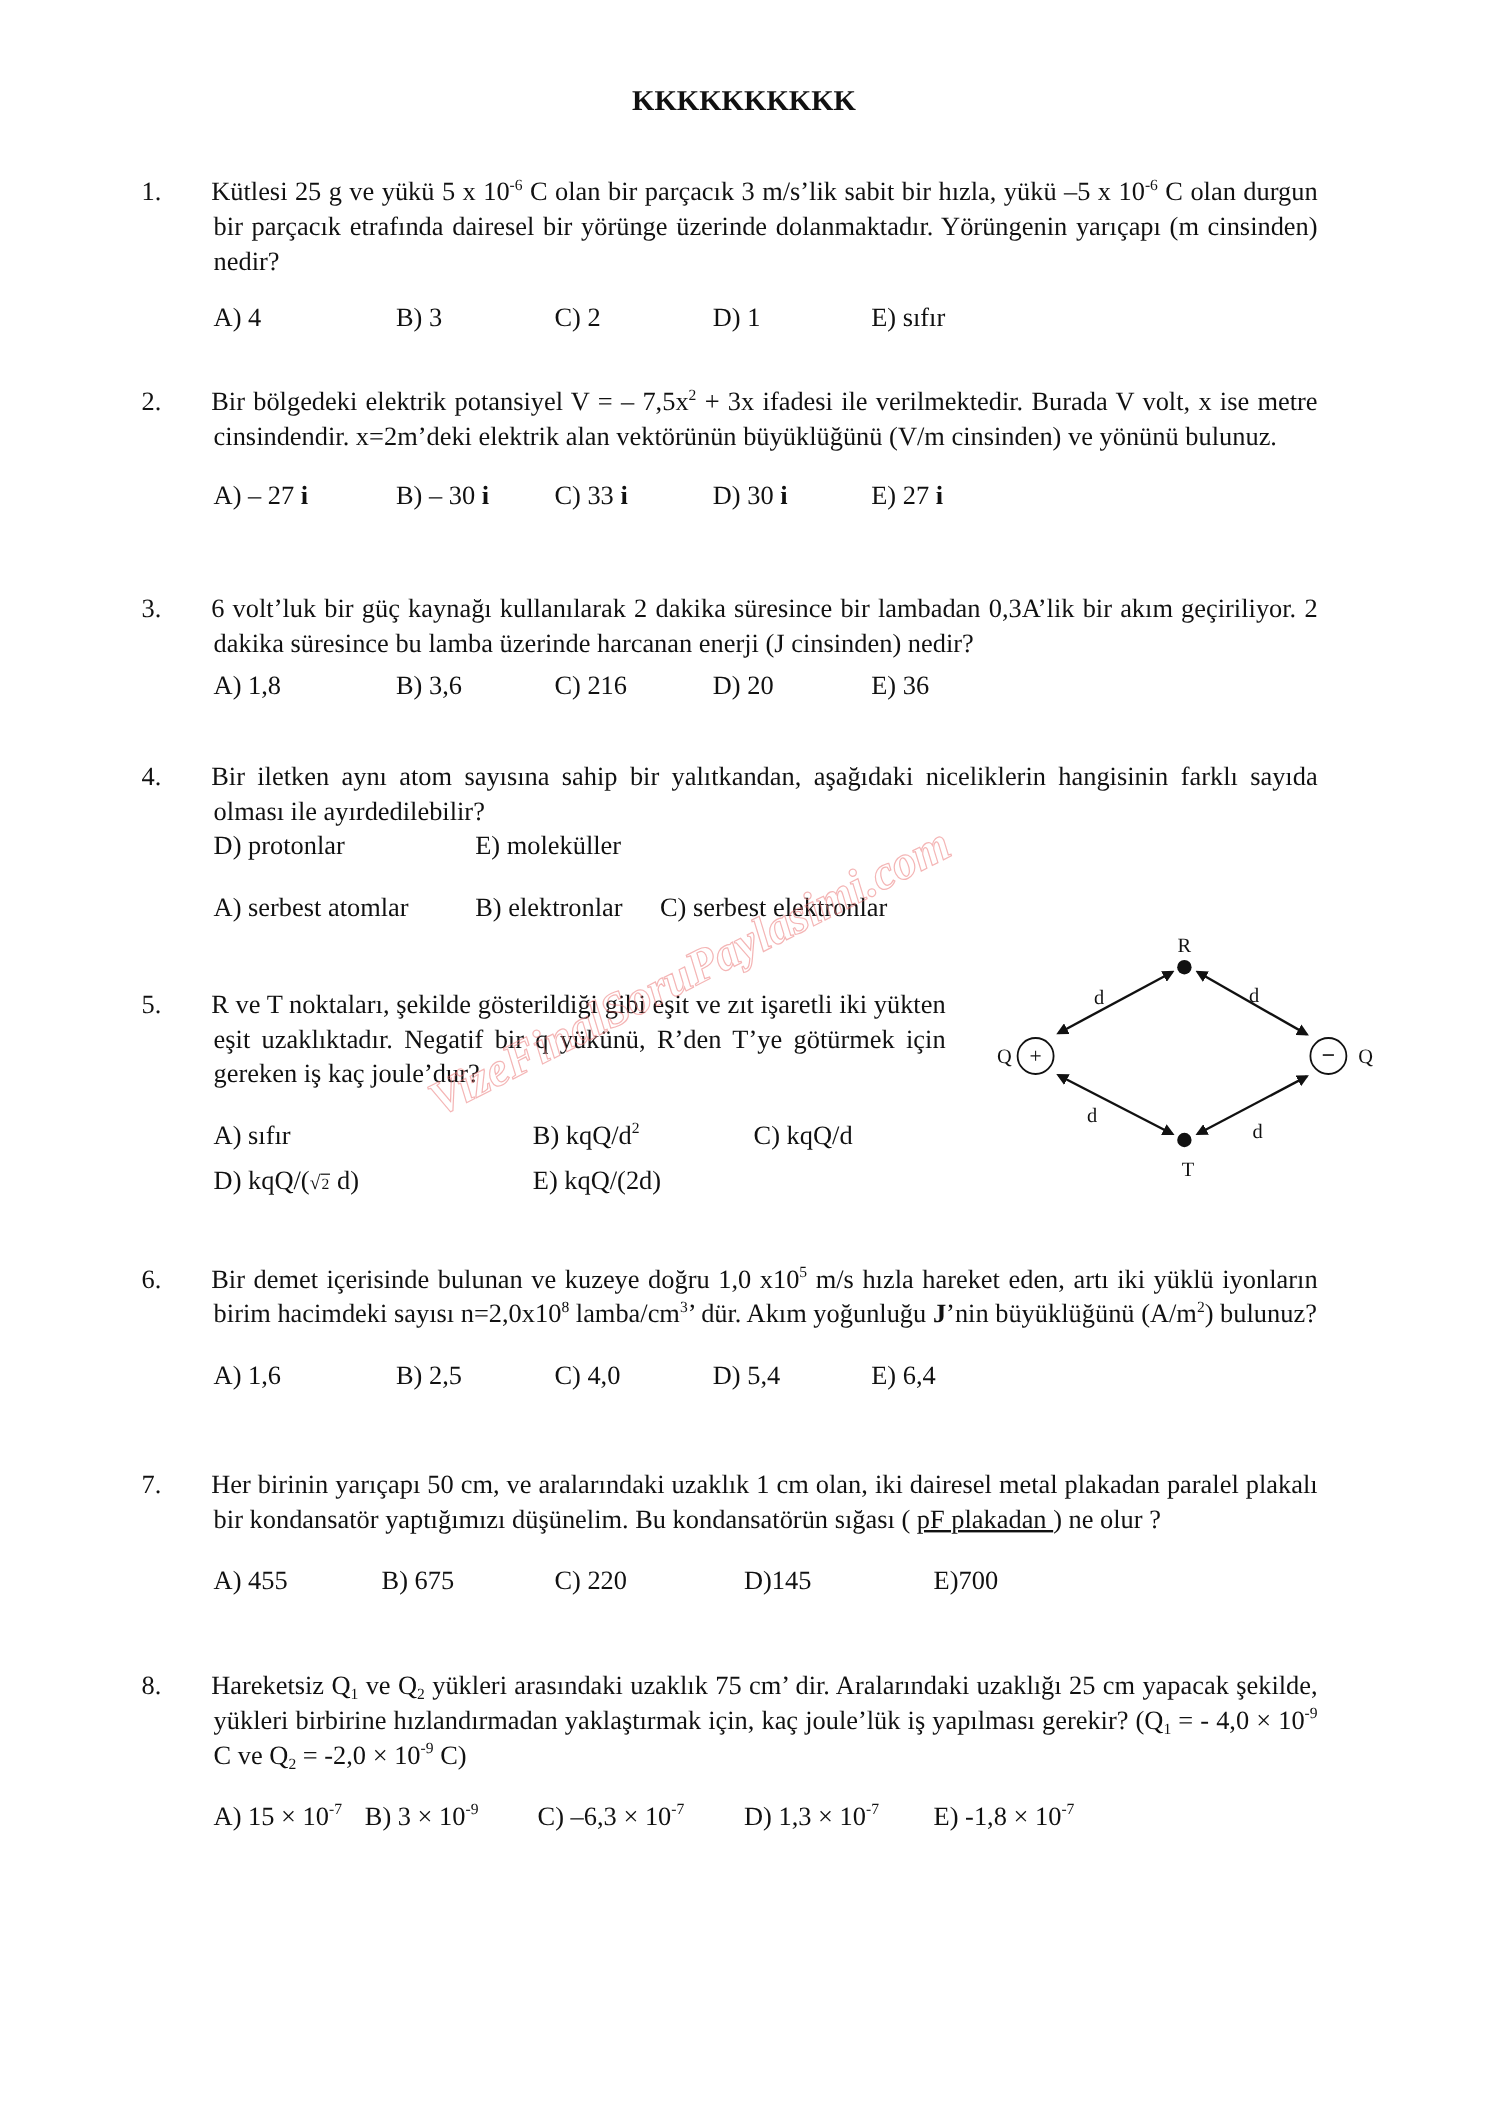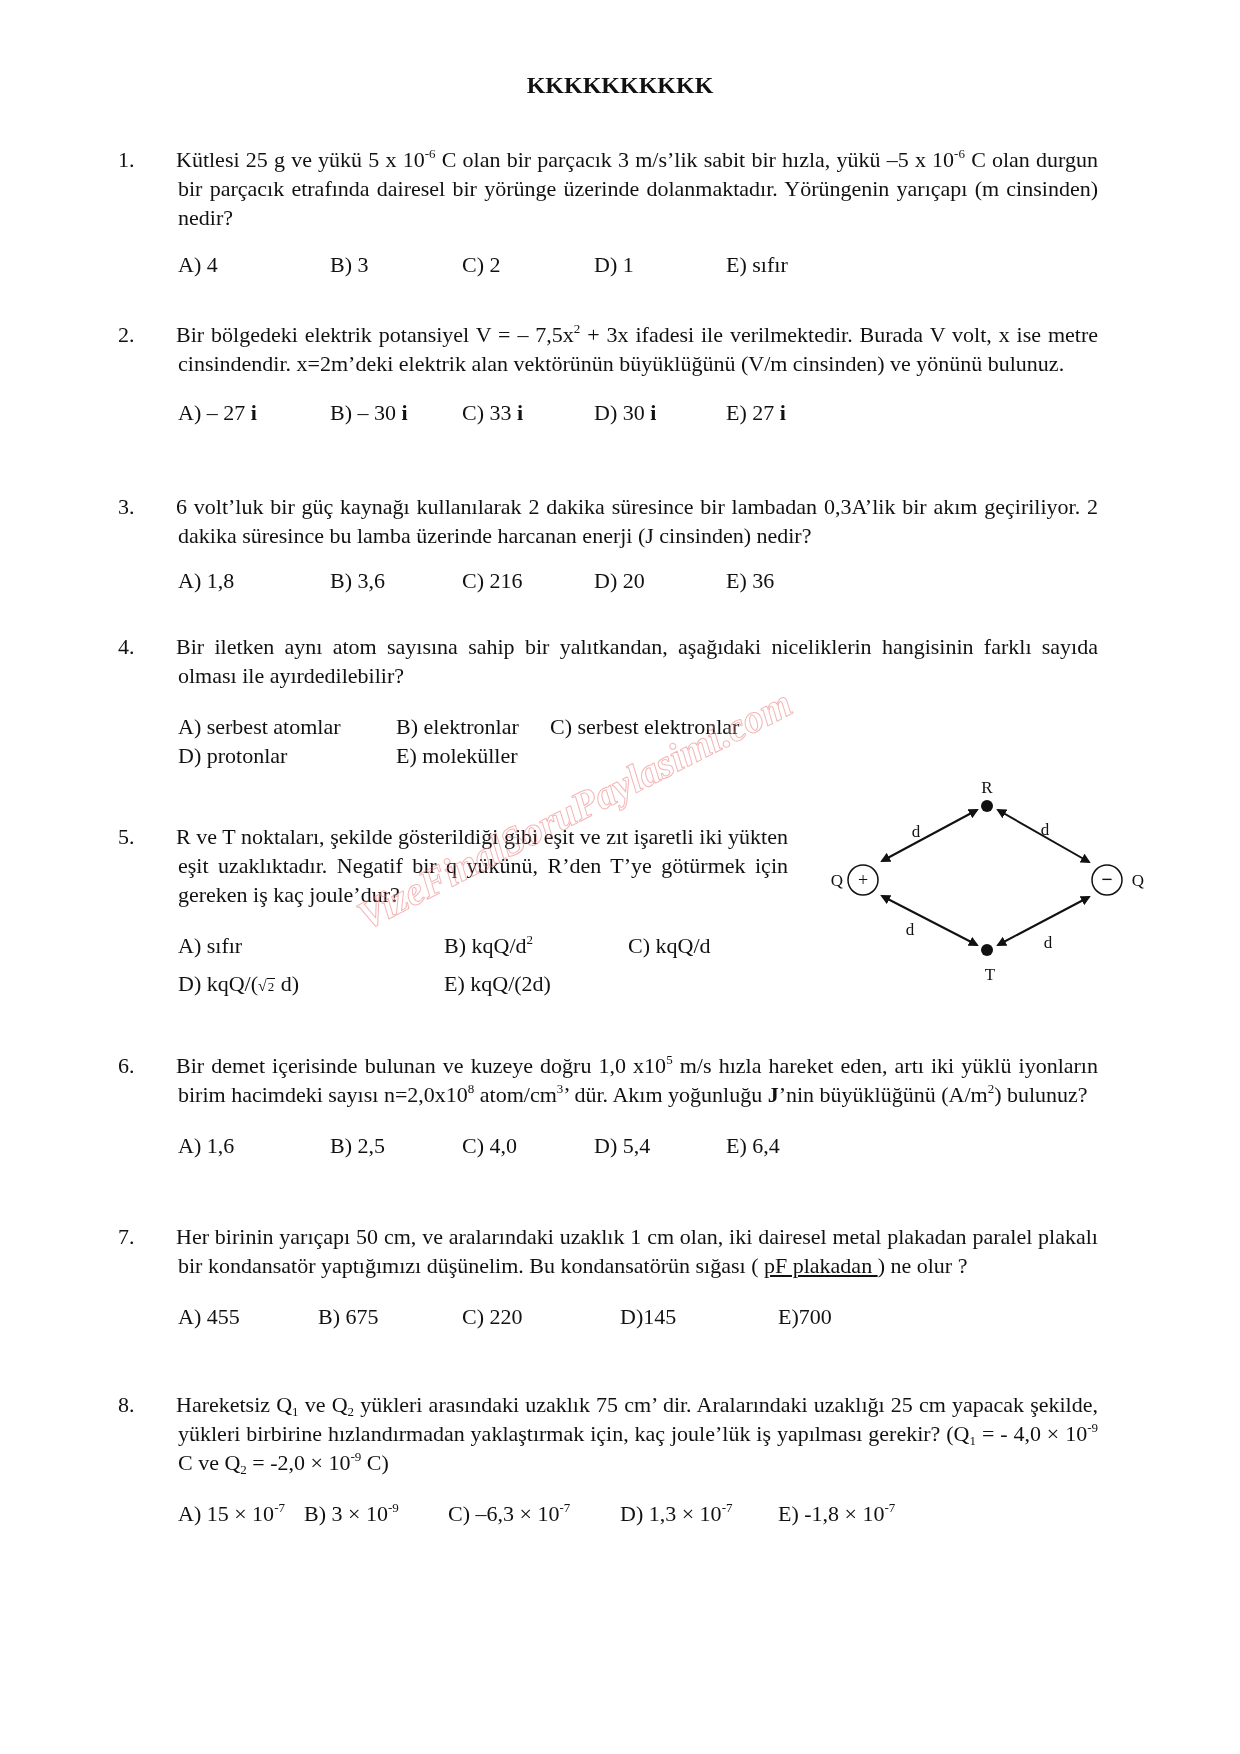--- a/index.html
+++ b/index.html
@@ -69,39 +69,39 @@
     <span class="opt" style="left:30px"><span>A) – 27</span> <b class="vec">i</b></span>
     <span class="opt" style="left:182px"><span>B) – 30</span> <b class="vec">i</b></span>
     <span class="opt" style="left:314px"><span>C) 33</span> <b class="vec">i</b></span>
     <span class="opt" style="left:446px"><span>D)  30</span> <b class="vec">i</b></span>
     <span class="opt" style="left:578px"><span>E)  27</span> <b class="vec">i</b></span>
   </div>
 </div>
 
 <div class="q" id="q3">
   <div class="stem body-indent"><span class="num">3.</span><span>6 volt’luk bir güç kaynağı kullanılarak 2 dakika süresince bir lambadan 0,3A’lik bir akım geçiriliyor.  2 dakika süresince bu lamba üzerinde harcanan enerji (J cinsinden) nedir?</span></div>
-  <div class="opts" style="margin-top:16px">
+  <div class="opts" style="margin-top:6px">
     <span class="opt" style="left:30px">A) 1,8</span>
     <span class="opt" style="left:182px">B) 3,6</span>
     <span class="opt" style="left:314px">C) 216</span>
     <span class="opt" style="left:446px">D) 20</span>
     <span class="opt" style="left:578px">E) 36</span>
   </div>
 </div>
 
 <div class="q" id="q4">
   <div class="stem body-indent"><span class="num">4.</span><span>Bir iletken aynı atom sayısına sahip bir yalıtkandan, aşağıdaki niceliklerin hangisinin farklı sayıda olması ile ayırdedilebilir?</span></div>
+  <div class="opts" style="margin-top:0">
+    <span class="opt" style="left:30px">D) protonlar</span>
+    <span class="opt" style="left:248px">E) moleküller</span>
+  </div>
   <div class="opts" style="margin-top:22px">
     <span class="opt" style="left:30px">A) serbest atomlar</span>
     <span class="opt" style="left:248px">B) elektronlar</span>
     <span class="opt" style="left:402px">C) serbest elektronlar</span>
-  </div>
-  <div class="opts" style="margin-top:0">
-    <span class="opt" style="left:30px">D) protonlar</span>
-    <span class="opt" style="left:248px">E) moleküller</span>
   </div>
 </div>
 
 <div class="q" id="q5">
   <div class="stem body-indent"><span class="num">5.</span><span>R ve T noktaları, şekilde gösterildiği gibi eşit ve zıt işaretli iki yükten  eşit uzaklıktadır.  Negatif bir q yükünü, R’den T’ye götürmek için gereken iş kaç joule’dur?</span></div>
   <div class="opts" style="margin-top:22px">
     <span class="opt" style="left:30px">A) sıfır</span>
     <span class="opt" style="left:296px"><span>B) kqQ/d</span><sup>2</sup></span>
     <span class="opt" style="left:480px">C) kqQ/d</span>
   </div>
@@ -139,21 +139,21 @@
     <line x1="198" y1="180" x2="289" y2="132" stroke="#111" stroke-width="2" marker-start="url(#ah)" marker-end="url(#ah)"></line>
 
     <text x="116" y="72" font-size="17" text-anchor="middle">d</text>
     <text x="245" y="70" font-size="17" text-anchor="middle">d</text>
     <text x="110" y="170" font-size="17" text-anchor="middle">d</text>
     <text x="248" y="183" font-size="17" text-anchor="middle">d</text>
   </svg>
 </div>
 
 <div class="q" id="q6">
-  <div class="stem body-indent"><span class="num">6.</span><span>Bir demet içerisinde bulunan ve kuzeye doğru  1,0 x10</span><sup>5</sup><span> m/s hızla hareket eden, artı iki yüklü iyonların birim hacimdeki sayısı n=2,0x10</span><sup>8</sup><span> atom/cm</span><sup>3</sup><span>’ dür. Akım yoğunluğu </span><b>J</b><span>’nin büyüklüğünü (A/m</span><sup>2</sup><span>) bulunuz?</span></div>
+  <div class="stem body-indent"><span class="num">6.</span><span>Bir demet içerisinde bulunan ve kuzeye doğru  1,0 x10</span><sup>5</sup><span> m/s hızla hareket eden, artı iki yüklü iyonların birim hacimdeki sayısı n=2,0x10</span><sup>8</sup><span> lamba/cm</span><sup>3</sup><span>’ dür. Akım yoğunluğu </span><b>J</b><span>’nin büyüklüğünü (A/m</span><sup>2</sup><span>) bulunuz?</span></div>
   <div class="opts" style="margin-top:22px">
     <span class="opt" style="left:30px">A) 1,6</span>
     <span class="opt" style="left:182px">B) 2,5</span>
     <span class="opt" style="left:314px">C) 4,0</span>
     <span class="opt" style="left:446px">D) 5,4</span>
     <span class="opt" style="left:578px">E) 6,4</span>
   </div>
 </div>
 
 <div class="q" id="q7">

